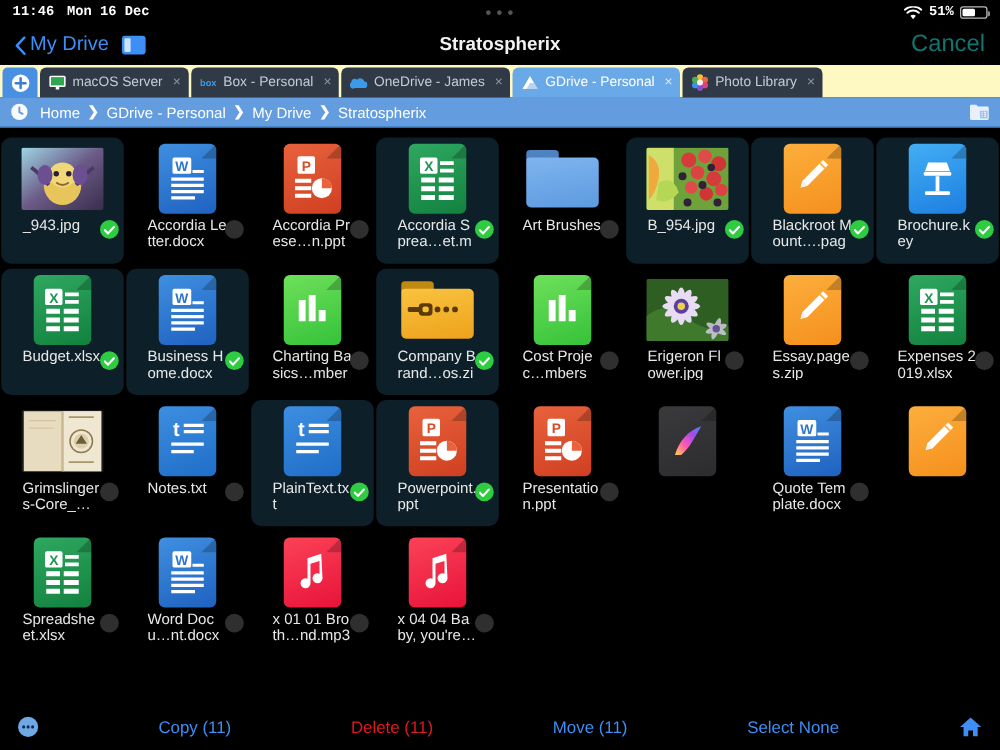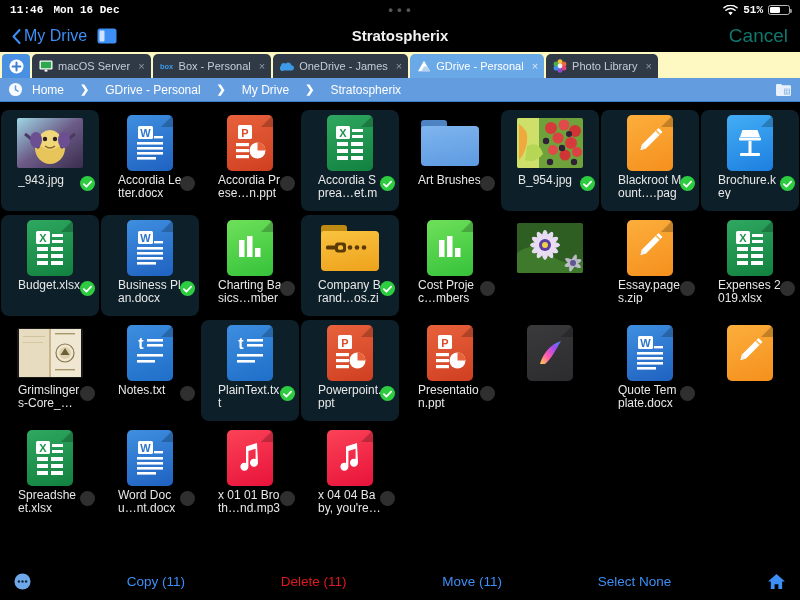--- a/index.html
+++ b/index.html
@@ -256,21 +256,21 @@
           <span class="tab-close">×</span>
         </div>
       </div>
   </div>
 
   <div class="crumbbar">
     <svg width="15" height="15" viewBox="0 0 16 16" style="flex:none">
       <circle cx="8" cy="8" r="7" fill="#fff" opacity=".95"></circle>
       <path d="M8 4.2 V8.2 L10.7 9.7" stroke="#649ce0" stroke-width="1.6" fill="none" stroke-linecap="round"></path>
     </svg>
-    <div id="crumbs-host" style="display:flex; align-items:flex-start; gap:16px;">
+    <div id="crumbs-host" style="display:flex; align-items:flex-start; gap:6px;">
         <span class="crumb">Home</span>
         <span class="crumb-sep">❯</span>
         <span class="crumb">GDrive - Personal</span>
         <span class="crumb-sep">❯</span>
         <span class="crumb">My Drive</span>
         <span class="crumb-sep">❯</span>
         <span class="crumb last">Stratospherix</span>
       </div>
     <div class="crumb-right">
       <svg width="17" height="15" viewBox="0 0 18 16">
@@ -511,21 +511,21 @@
                 <text x="12.5" y="14" text-anchor="middle" font-family="Liberation Sans, sans-serif" font-size="11" font-weight="bold" fill="#2f77cc">W</text>
                 <rect x="21" y="13" width="9" height="2.4" fill="#fff"></rect>
                 <rect x="4" y="19" width="26" height="2.6" fill="#fff"></rect>
                 <rect x="4" y="24" width="26" height="2.6" fill="#fff"></rect>
                 <rect x="4" y="29" width="26" height="2.6" fill="#fff"></rect>
                 <rect x="4" y="34" width="19" height="2.6" fill="#fff"></rect>
               </svg>
             </span>
           </span>
           <span class="label-row">
-            <span class="fname">Business Plan.docx</span>
+            <span class="fname">Business Home.docx</span>
             <span class="sel-dot on">
               <svg width="9" height="8" viewBox="0 0 10 8">
                 <path d="M1 4.2 L3.8 7 L9 1.4" stroke="#fff" stroke-width="1.9" fill="none" stroke-linecap="round" stroke-linejoin="round"></path>
               </svg>
             </span>
           </span>
         </div>
       </div>
       <div class="cell">
         <div class="card">
@@ -608,20 +608,24 @@
                 <g transform="translate(56,40)" opacity=".8">
                   <g fill="#ded0ee">
                     <ellipse rx="2.6" ry="9" transform="rotate(20)"></ellipse>
                     <ellipse rx="2.6" ry="9" transform="rotate(70)"></ellipse>
                     <ellipse rx="2.6" ry="9" transform="rotate(120)"></ellipse>
                   </g>
                   <circle r="3" fill="#6b4fb0"></circle>
                 </g>
               </svg></span>
           </span>
+          <span class="label-row">
+            <span class="fname">Erigeron Flower.jpg</span>
+            <span class="sel-dot"></span>
+          </span>
         </div>
       </div>
       <div class="cell">
         <div class="card">
           <span class="thumb">
             <span class="doc" style="background:linear-gradient(160deg,#fcae3c,#f5901d)">
               <svg width="34" height="40" viewBox="0 0 34 40">
                 <path d="M25.5 5 L29.5 9 L13 25.5 L7.5 27 L9 21.5 Z" fill="#fff"></path>
                 <path d="M9 21.5 L13 25.5 L7.5 27 Z" fill="#f2f2f2"></path>
                 <path d="M23 7.5 L27 11.5" stroke="#fcae3c" stroke-width="1.4"></path>

